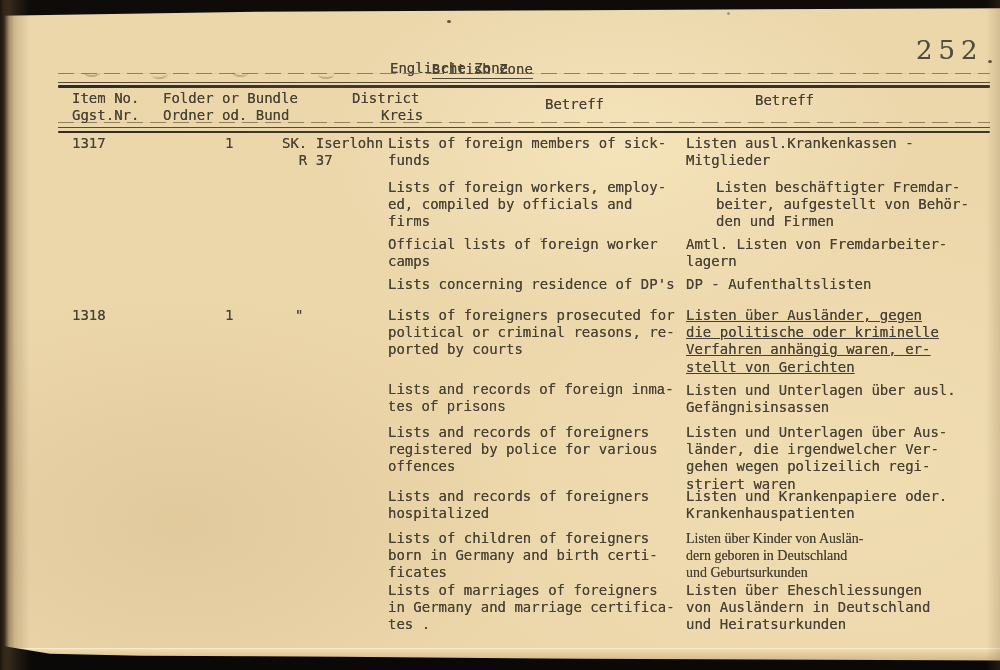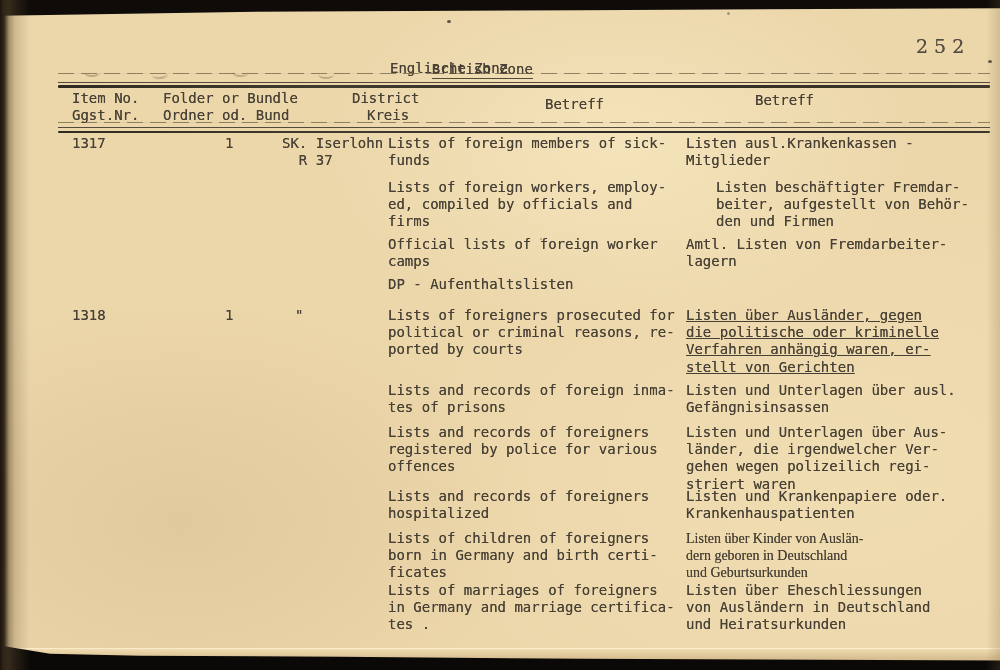--- a/index.html
+++ b/index.html
@@ -51,21 +51,21 @@
   .rule.thin{height:1.4px;background:rgba(56,49,39,.85);}
   .rule.thick{height:2.6px;background:linear-gradient(90deg,#2f2a22 0,#413a2e 30%,#2f2a22 60%,#3d362b 100%);border-radius:1px;}
   .rule.dashed{
     height:1.2px;
     background:repeating-linear-gradient(90deg, rgba(104,90,66,.7) 0 16px, rgba(104,90,66,.08) 16px 23px);
   }
   .title-underline{border-bottom:1.6px solid rgba(66,58,45,.9);padding-bottom:1px;}
   .page-number{
     position:absolute;left:916px;top:35px;
     font-family:"DejaVu Serif", serif;
-    font-size:19px;letter-spacing:6px;color:#514c42;
+    font-size:26px;letter-spacing:6px;color:#514c42;
     text-shadow:0 0 .5px rgba(70,64,52,.6);
   }
   .entry{position:absolute;left:388px;display:flex;}
   .subj{width:298px;}
   .betr{width:292px;}
   .speck{position:absolute;border-radius:50%;background:rgba(58,50,38,.8);}
   .smudge{
     position:absolute;width:16px;height:7px;
     border-bottom:2px solid rgba(112,96,68,.38);
     border-radius:50%;
@@ -98,21 +98,21 @@
   <div class="rule thick" style="top:85px;"></div>
   <div class="rule dashed" style="top:122px;"></div>
   <div class="rule thin" style="top:127px;"></div>
   <div class="rule thick" style="top:130.5px;"></div>
 
   <div class="txt" style="left:72px;top:90px;">Item No.</div>
   <div class="txt" style="left:72px;top:107px;">Ggst.Nr.</div>
   <div class="txt" style="left:163px;top:90px;">Folder or Bundle</div>
   <div class="txt" style="left:163px;top:107px;">Ordner od. Bund</div>
   <div class="txt" style="left:352px;top:90px;">District</div>
-  <div class="txt" style="left:367px;top:107px;">Kreis</div>
+  <div class="txt" style="left:381px;top:107px;">Kreis</div>
   <div class="txt" style="left:545px;top:96px;">Betreff</div>
   <div class="txt" style="left:755px;top:92px;">Betreff</div>
 
   <div class="txt" style="left:72px;top:135px;">1317</div>
   <div class="txt" style="left:225px;top:135px;">1</div>
   <div class="txt" style="left:282px;top:135px;">SK. Iserlohn
   R 37</div>
 
   <div class="entry" style="top:135px;">
     <div class="subj txt" style="position:static;">Lists of foreign members of sick-
@@ -128,38 +128,39 @@
 beiter, aufgestellt von Behör-
 den und Firmen</div>
   </div>
   <div class="entry" style="top:236px;">
     <div class="subj txt" style="position:static;">Official lists of foreign worker
 camps</div>
     <div class="betr txt" style="position:static;">Amtl. Listen von Fremdarbeiter-
 lagern</div>
   </div>
   <div class="entry" style="top:276px;">
+    <div class="subj txt" style="position:static;">Lists concerning residence of DP's</div>
     <div class="betr txt" style="position:static;">DP - Aufenthaltslisten</div>
   </div>
 
   <div class="txt" style="left:72px;top:307px;">1318</div>
   <div class="txt" style="left:225px;top:307px;">1</div>
   <div class="txt" style="left:295px;top:307px;">"</div>
 
   <div class="entry" style="top:307px;">
     <div class="subj txt" style="position:static;">Lists of foreigners prosecuted for
 political or criminal reasons, re-
 ported by courts</div>
     <div class="betr txt" style="position:static;text-decoration:underline;">Listen über Ausländer, gegen
 die politische oder kriminelle
 Verfahren anhängig waren, er-
 stellt von Gerichten</div>
   </div>
   <div class="entry" style="top:382px;">
-    <div class="subj txt" style="position:static;">Lists and records of foreign inma-
+    <div class="subj txt" style="position:static;font-family:Liberation Mono, monospace;">Lists and records of foreign inma-
 tes of prisons</div>
     <div class="betr txt" style="position:static;">Listen und Unterlagen über ausl.
 Gefängnisinsassen</div>
   </div>
   <div class="entry" style="top:424px;">
     <div class="subj txt" style="position:static;">Lists and records of foreigners
 registered by police for various
 offences</div>
     <div class="betr txt" style="position:static;">Listen und Unterlagen über Aus-
 länder, die irgendwelcher Ver-

